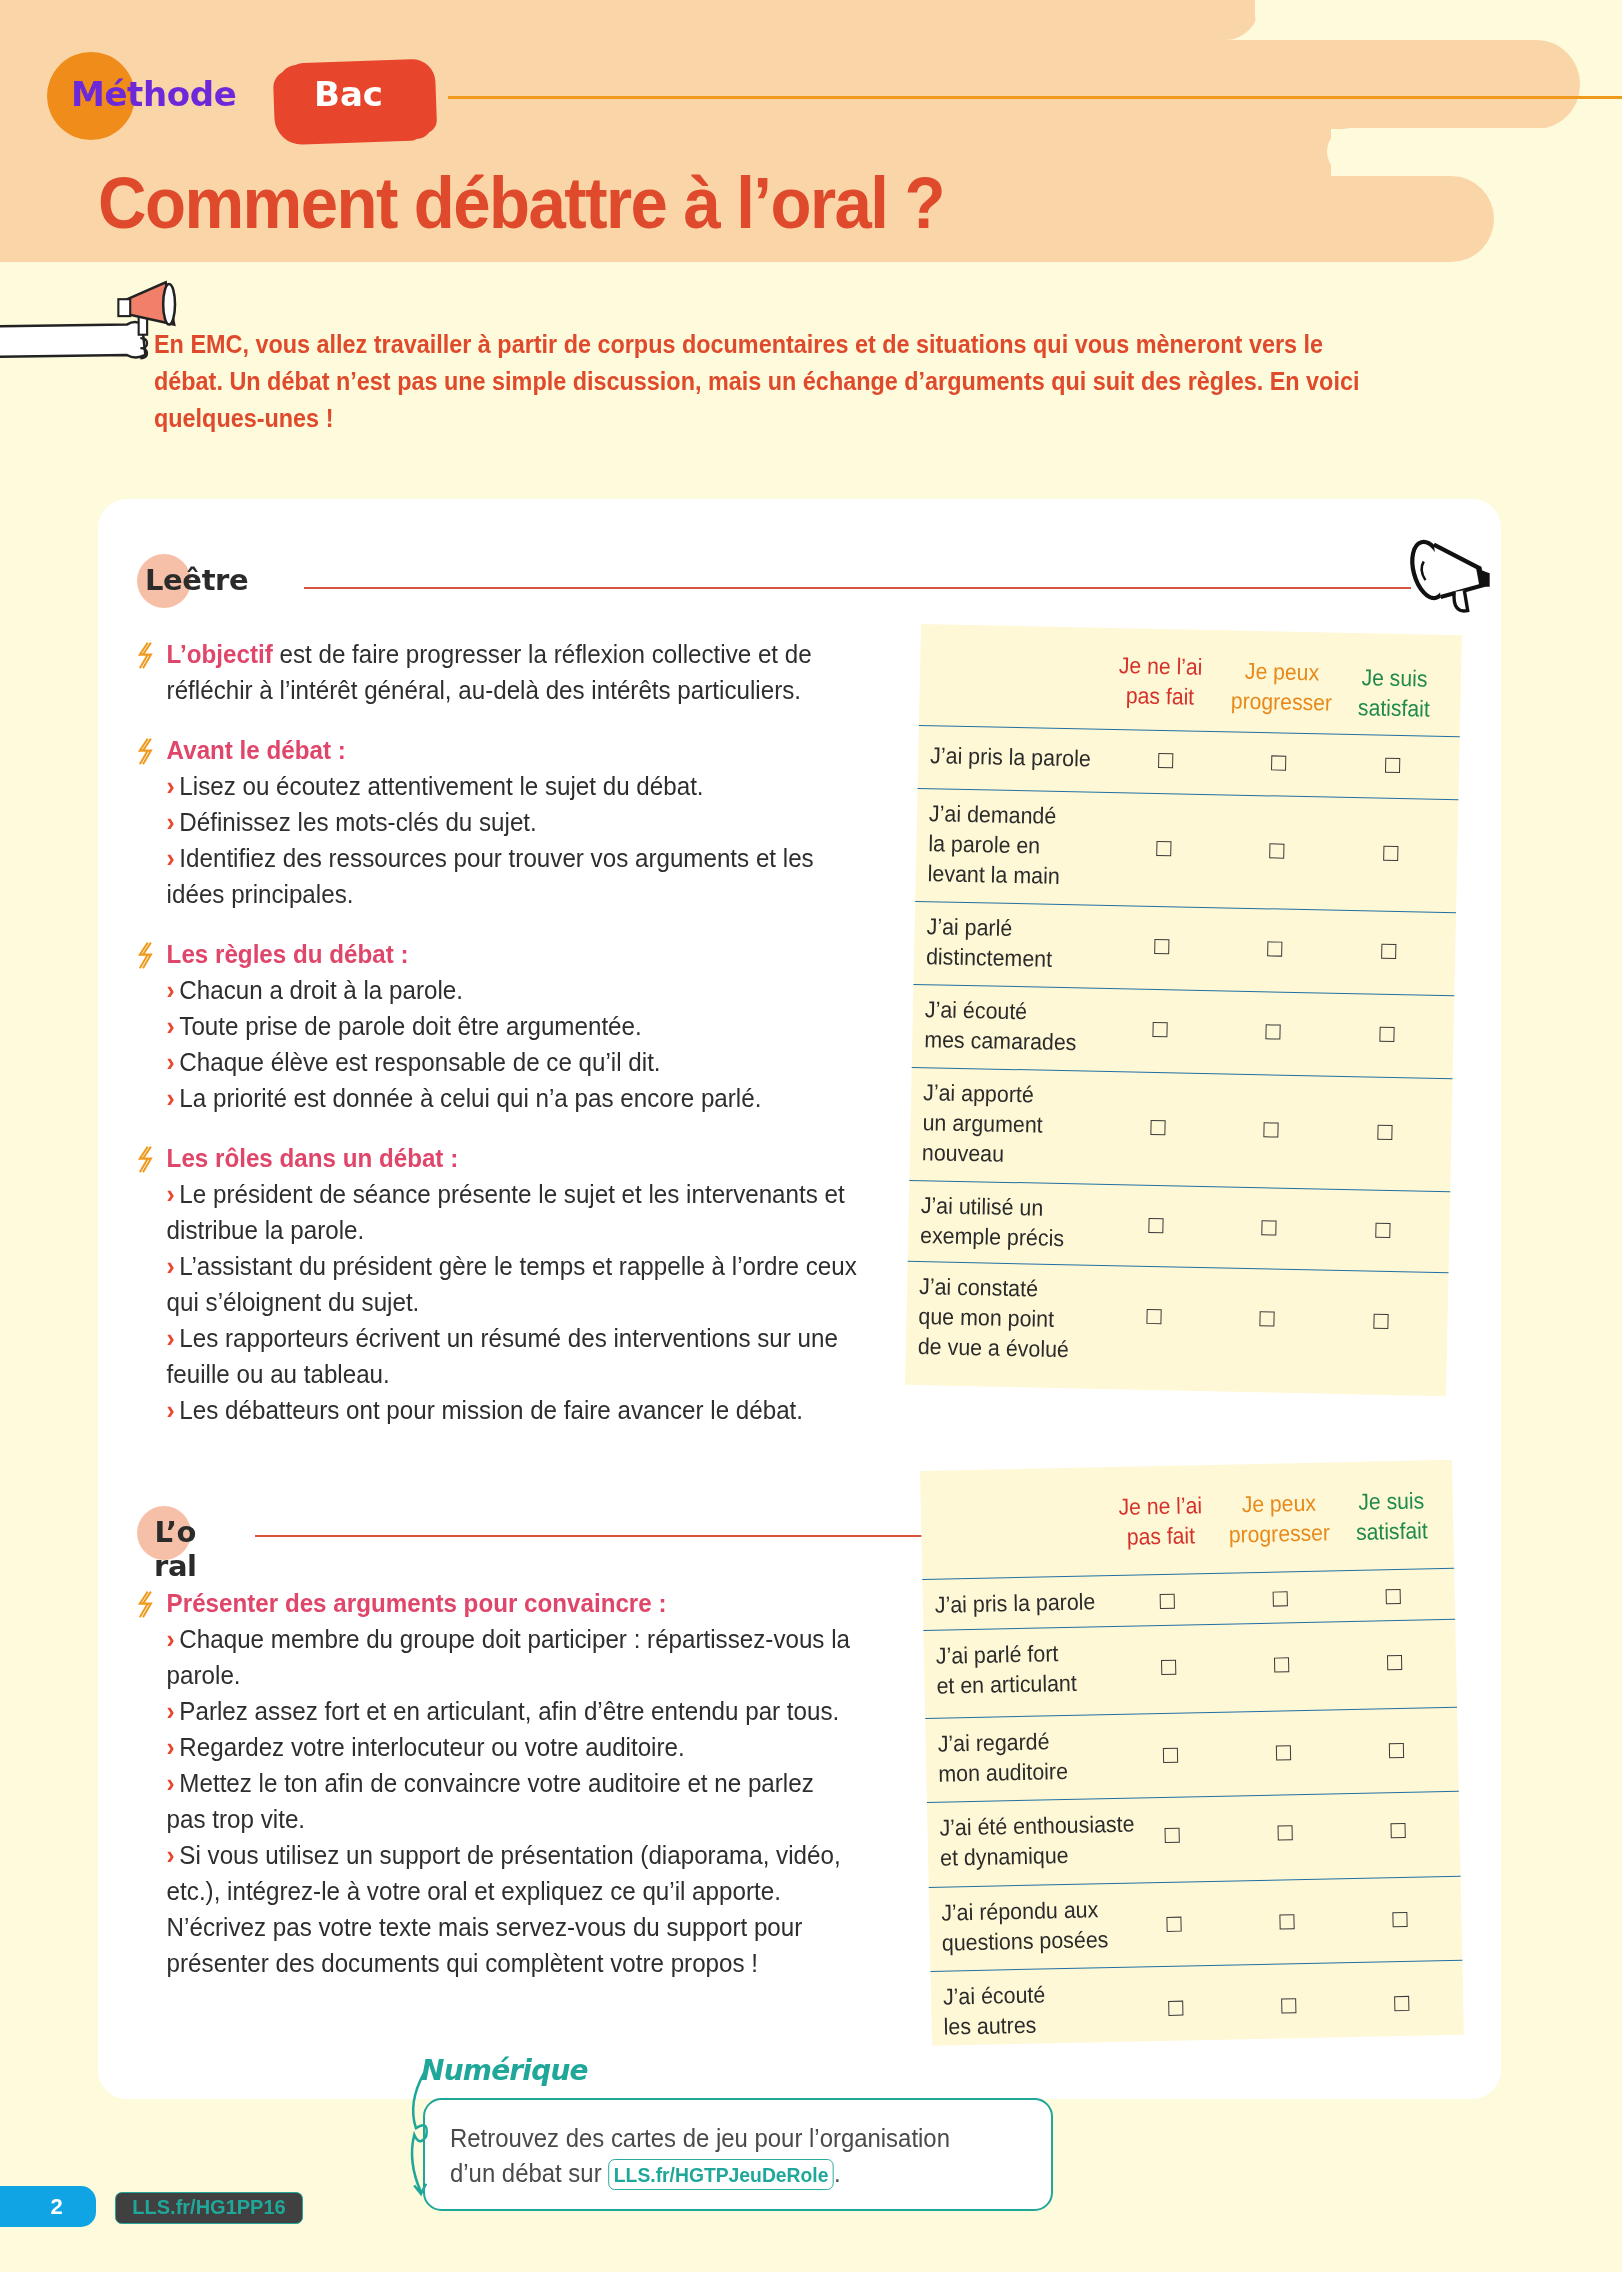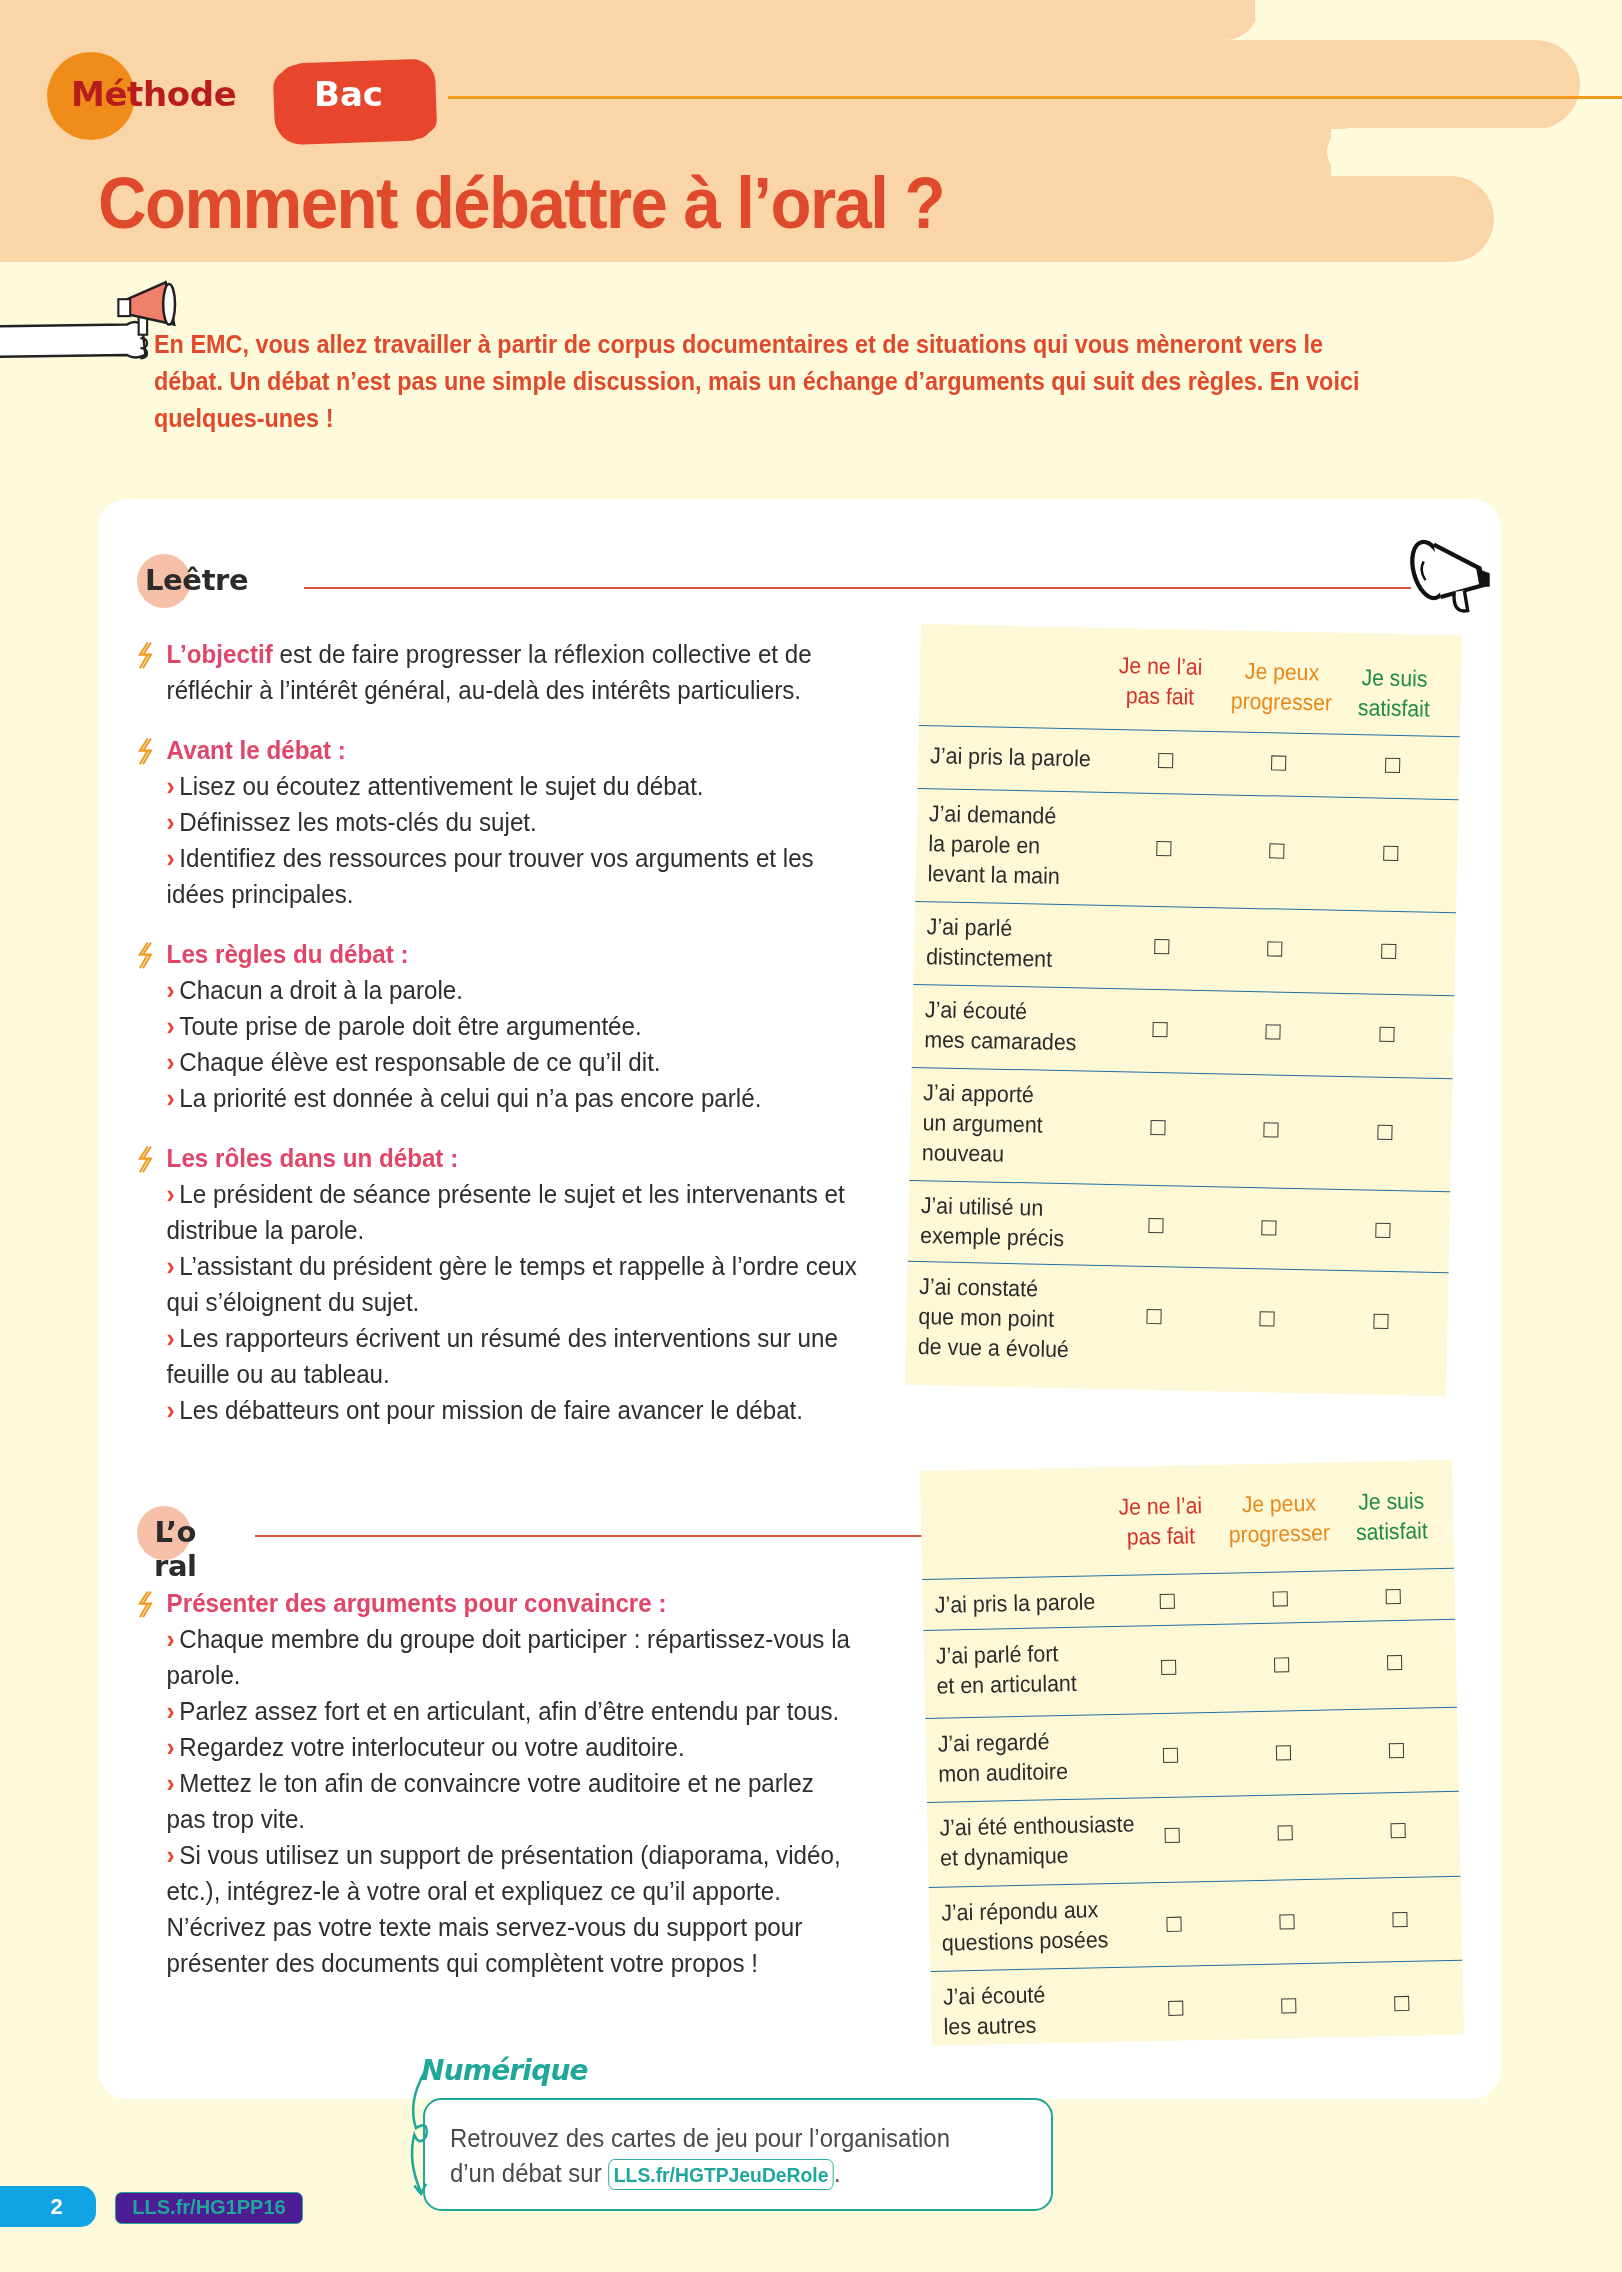--- a/index.html
+++ b/index.html
@@ -21,21 +21,21 @@
   .hb-cut1 { position:absolute; left:1255px; top:0; width:372px; height:40px; background:#fefadc; border-bottom-left-radius:25px; }
   .hb-cut2 { position:absolute; left:1327px; top:128px; width:304px; height:47px; background:#fefadc; border-radius:24px 0 0 24px; }
 
   .methode-circle {
     position: absolute; left: 47px; top: 52px; width: 88px; height: 88px;
     border-radius: 50%; background: #ef8c1a;
   }
   .methode-label {
     position: absolute; left: 71px; top: 74px;
     font-family: "DejaVu Sans", sans-serif; font-weight: bold; font-size: 34px;
-    color: #b91c1c; letter-spacing: -0.4px;
+    color: #6d28d9; letter-spacing: -0.4px;
   }
   .bac-badge {
     position: absolute; left: 279px; top: 63px; width: 152px; height: 78px;
     background: #e8462c; border-radius: 18.6px 25px 15px 29px;
     transform: rotate(-2deg);
     box-shadow: -6.8px 3.4px 0 -1.7px #e8462c, 6.8px -3.4px 0 -1.7px #e8462c;
   }
   .bac-label {
     position: absolute; left: 314px; top: 74px;
     font-family: "DejaVu Sans", sans-serif; font-weight: bold; font-size: 34px;
@@ -127,21 +127,21 @@
 
   
   .page-num {
     position: absolute; left: 0; top: 2186px; width: 96px; height: 41px;
     background: #10a4e4; border-radius: 0 15px 15px 0;
     color: #ffffff; font-weight: bold; font-size: 22px; line-height: 41px; text-align: center;
     padding-left: 17px;
   }
   .page-link {
     position: absolute; left: 115px; top: 2192px; width: 188px; height: 32px;
-    border: 1.7px solid #1fa79a; border-radius: 6.8px; background: #4c1d95;
+    border: 1.7px solid #1fa79a; border-radius: 6.8px; background: #404040;
     color: #1fa79a; font-weight: bold; font-size: 20px; line-height: 29px; text-align: center;
   }
 </style>
 </head>
 <body>
 
 <div class="hdr-band hb-top"></div>
 <div class="hdr-band hb-mid"></div>
 <div class="hdr-band hb-bot"></div>
 <div class="hdr-band hb-last"></div>

